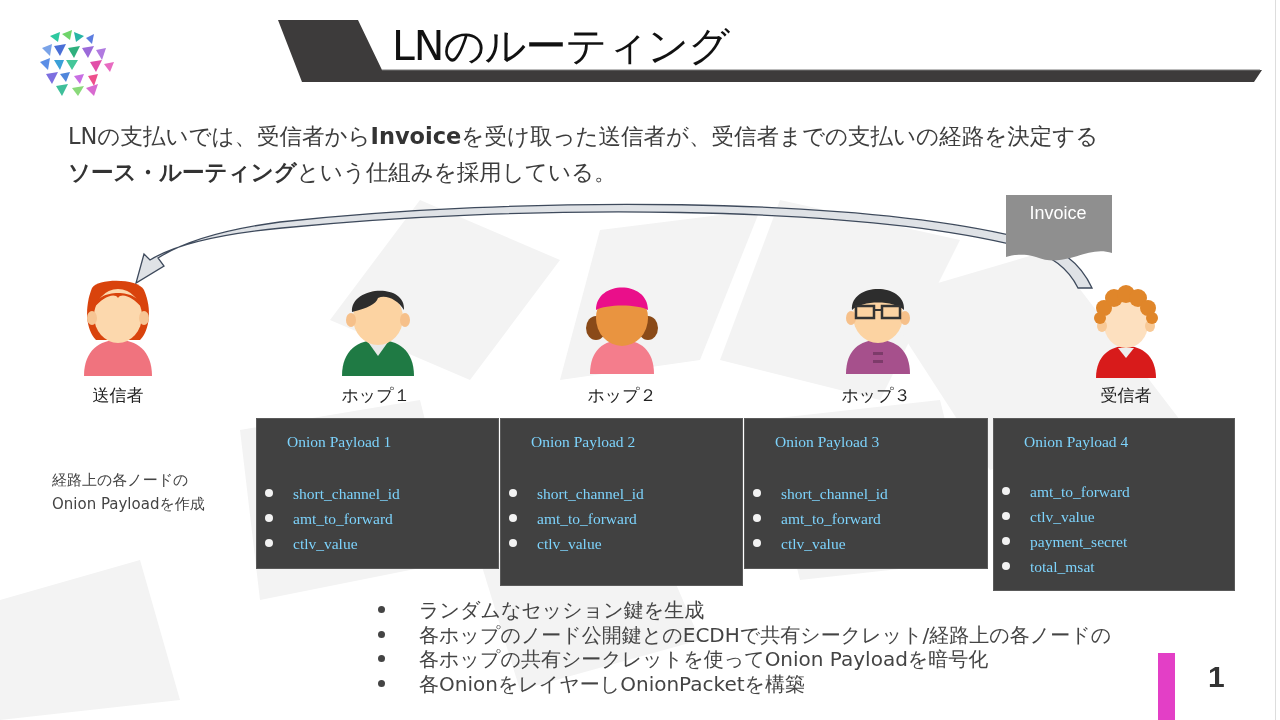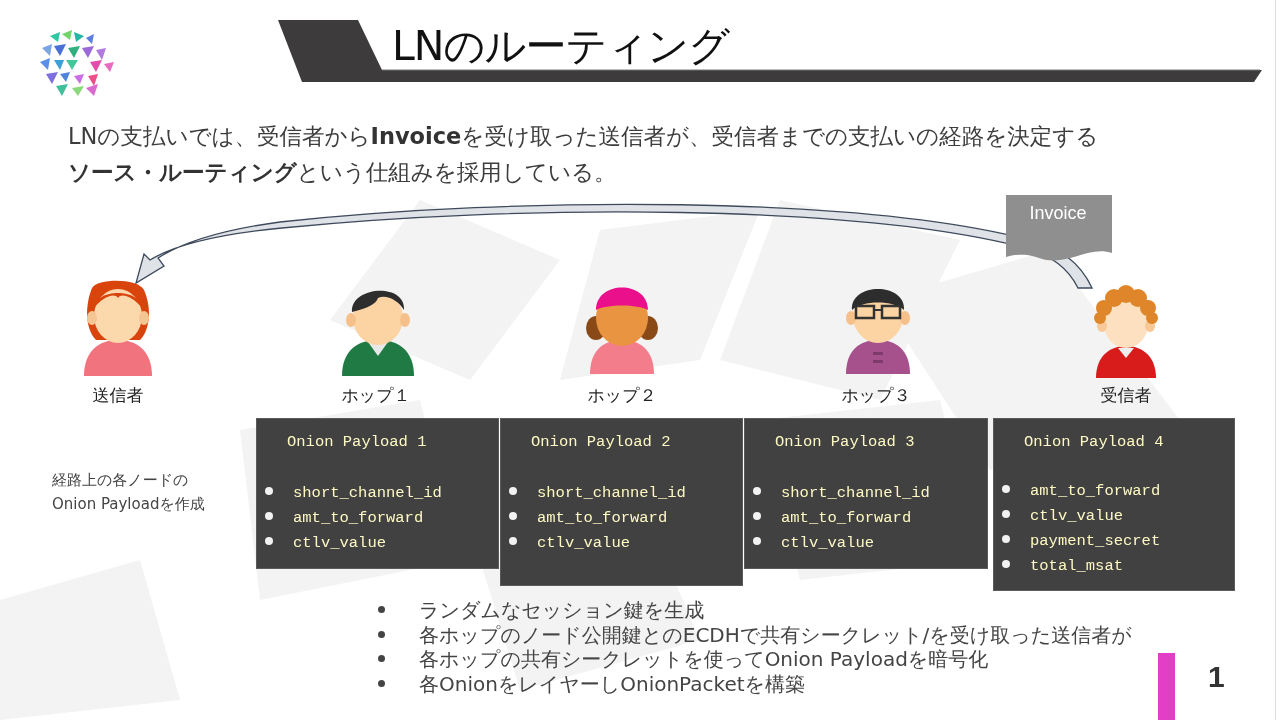--- a/index.html
+++ b/index.html
@@ -12,21 +12,21 @@
   .title-band { position: absolute; left: 270px; top: 18px; width: 1000px; height: 64px; }
   .title-text { position: absolute; left: 392px; top: 18px; font-size: 41px; line-height: 56px; color: #111; font-family: "DejaVu Sans", sans-serif; font-weight: normal; letter-spacing: -1px; }
   .intro { position: absolute; left: 68px; top: 118px; font-size: 22.5px; line-height: 36px; color: #3d3d3d; }
   .intro b { font-weight: bold; color: #333; }
   .arrow-svg { position: absolute; left: 0; top: 0; width: 1280px; height: 720px; }
   .invoice-tag { position: absolute; left: 1006px; top: 195px; width: 106px; height: 70px; }
   .invoice-label { position: absolute; left: 1006px; top: 203px; width: 104px; text-align: center; font-size: 18px; color: #fff; font-family: "Liberation Sans", sans-serif; }
   .person { position: absolute; width: 80px; height: 100px; }
   .person-label { position: absolute; width: 120px; text-align: center; font-size: 17px; color: #222; top: 384px; }
   .side-note { position: absolute; left: 52px; top: 468px; font-size: 15px; line-height: 24px; color: #444; }
-  .payload-box { position: absolute; background: #414141; border: 1px solid #5a5a5a; color: #fef9c3; font-family: Liberation Mono, monospace; }
+  .payload-box { position: absolute; background: #414141; border: 1px solid #5a5a5a; color: #7dd3fc; font-family: Liberation Serif, serif; }
   .payload-title { position: absolute; left: 30px; top: 14px; font-size: 15.5px; }
   .payload-list { position: absolute; left: 8px; list-style: none; }
   .payload-list li { font-size: 15.5px; line-height: 25px; white-space: nowrap; }
   .payload-list li .dot { display: inline-block; width: 8px; height: 8px; border-radius: 50%; background: #f2f2f2; margin-right: 20px; vertical-align: middle; position: relative; top: -2px; }
   .steps { position: absolute; left: 378px; top: 598px; list-style: none; }
   .steps li { font-size: 20px; line-height: 24.5px; color: #444; white-space: nowrap; }
   .steps li .dot { display: inline-block; width: 7px; height: 7px; border-radius: 50%; background: #444; margin-right: 34px; vertical-align: middle; position: relative; top: -2px; }
   .page-bar { position: absolute; left: 1158px; top: 653px; width: 17px; height: 67px; background: #e33fc6; }
   .page-num { position: absolute; left: 1208px; top: 660px; font-size: 30px; font-weight: bold; color: #333; font-family: "Liberation Sans", sans-serif; }
   .right-edge { position: absolute; left: 1275px; top: 0; width: 5px; height: 720px; background: #fff; border-left: 1px solid #ddd; }
@@ -193,21 +193,21 @@
     <ul class="payload-list" style="top:60px;">
       <li><span class="dot"></span><span>amt_to_forward</span></li>
       <li><span class="dot"></span><span>ctlv_value</span></li>
       <li><span class="dot"></span><span>payment_secret</span></li>
       <li><span class="dot"></span><span>total_msat</span></li>
     </ul>
   </div>
 
   <ul class="steps">
     <li><span class="dot"></span><span>ランダムなセッション鍵を生成</span></li>
-    <li><span class="dot"></span><span>各ホップのノード公開鍵とのECDHで共有シークレット/を受け取った送信者が</span></li>
+    <li><span class="dot"></span><span>各ホップのノード公開鍵とのECDHで共有シークレット/経路上の各ノードの</span></li>
     <li><span class="dot"></span><span>各ホップの共有シークレットを使ってOnion Payloadを暗号化</span></li>
     <li><span class="dot"></span><span>各OnionをレイヤーしOnionPacketを構築</span></li>
   </ul>
 
   <div class="page-bar"></div>
   <div class="page-num">1</div>
   <div class="right-edge"></div>
 </div>
 
 </body></html>

